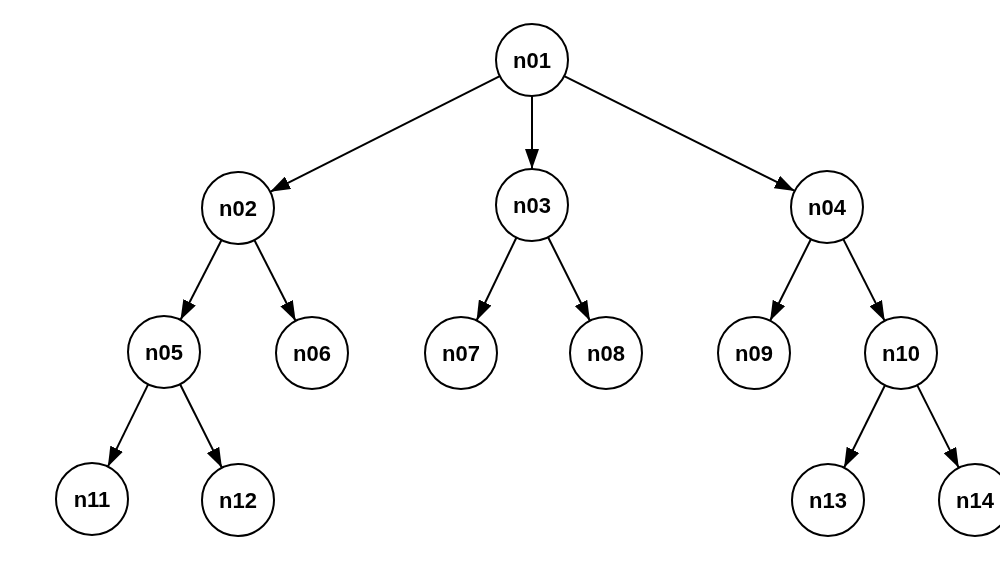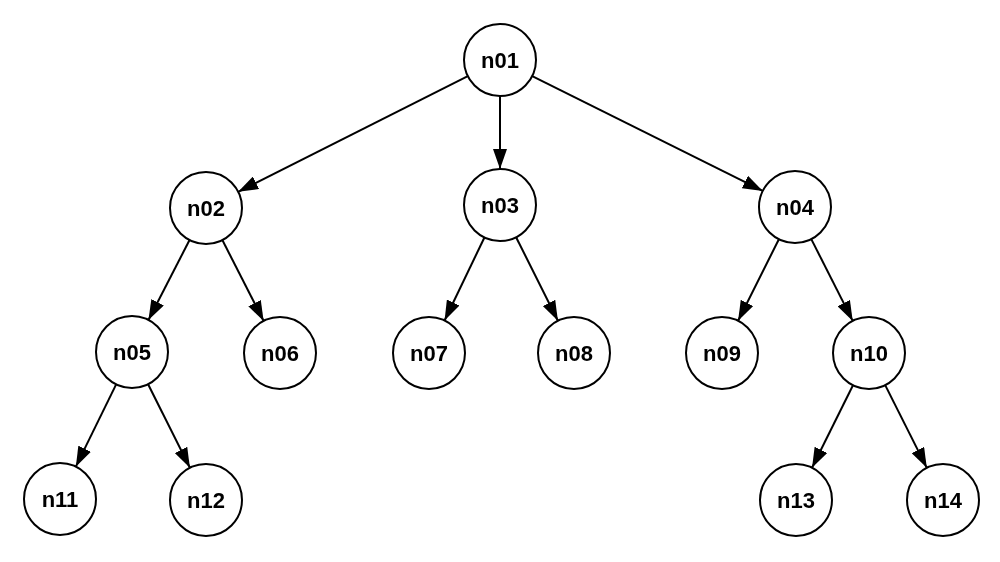--- a/index.html
+++ b/index.html
@@ -9,20 +9,21 @@
     width: 1000px;
     height: 562px;
     overflow: hidden;
     font-family: "Liberation Sans", sans-serif;
   }
   .diagram-wrap {
     position: relative;
     width: 892px;
     height: 562px;
     background: #ffffff;
+    margin-left: 32px;
   }
   svg {
     display: block;
   }
   .tree-node-circle {
     
   }
   .tree-node-label {
     font-family: "Liberation Sans", sans-serif;
     font-weight: bold;

